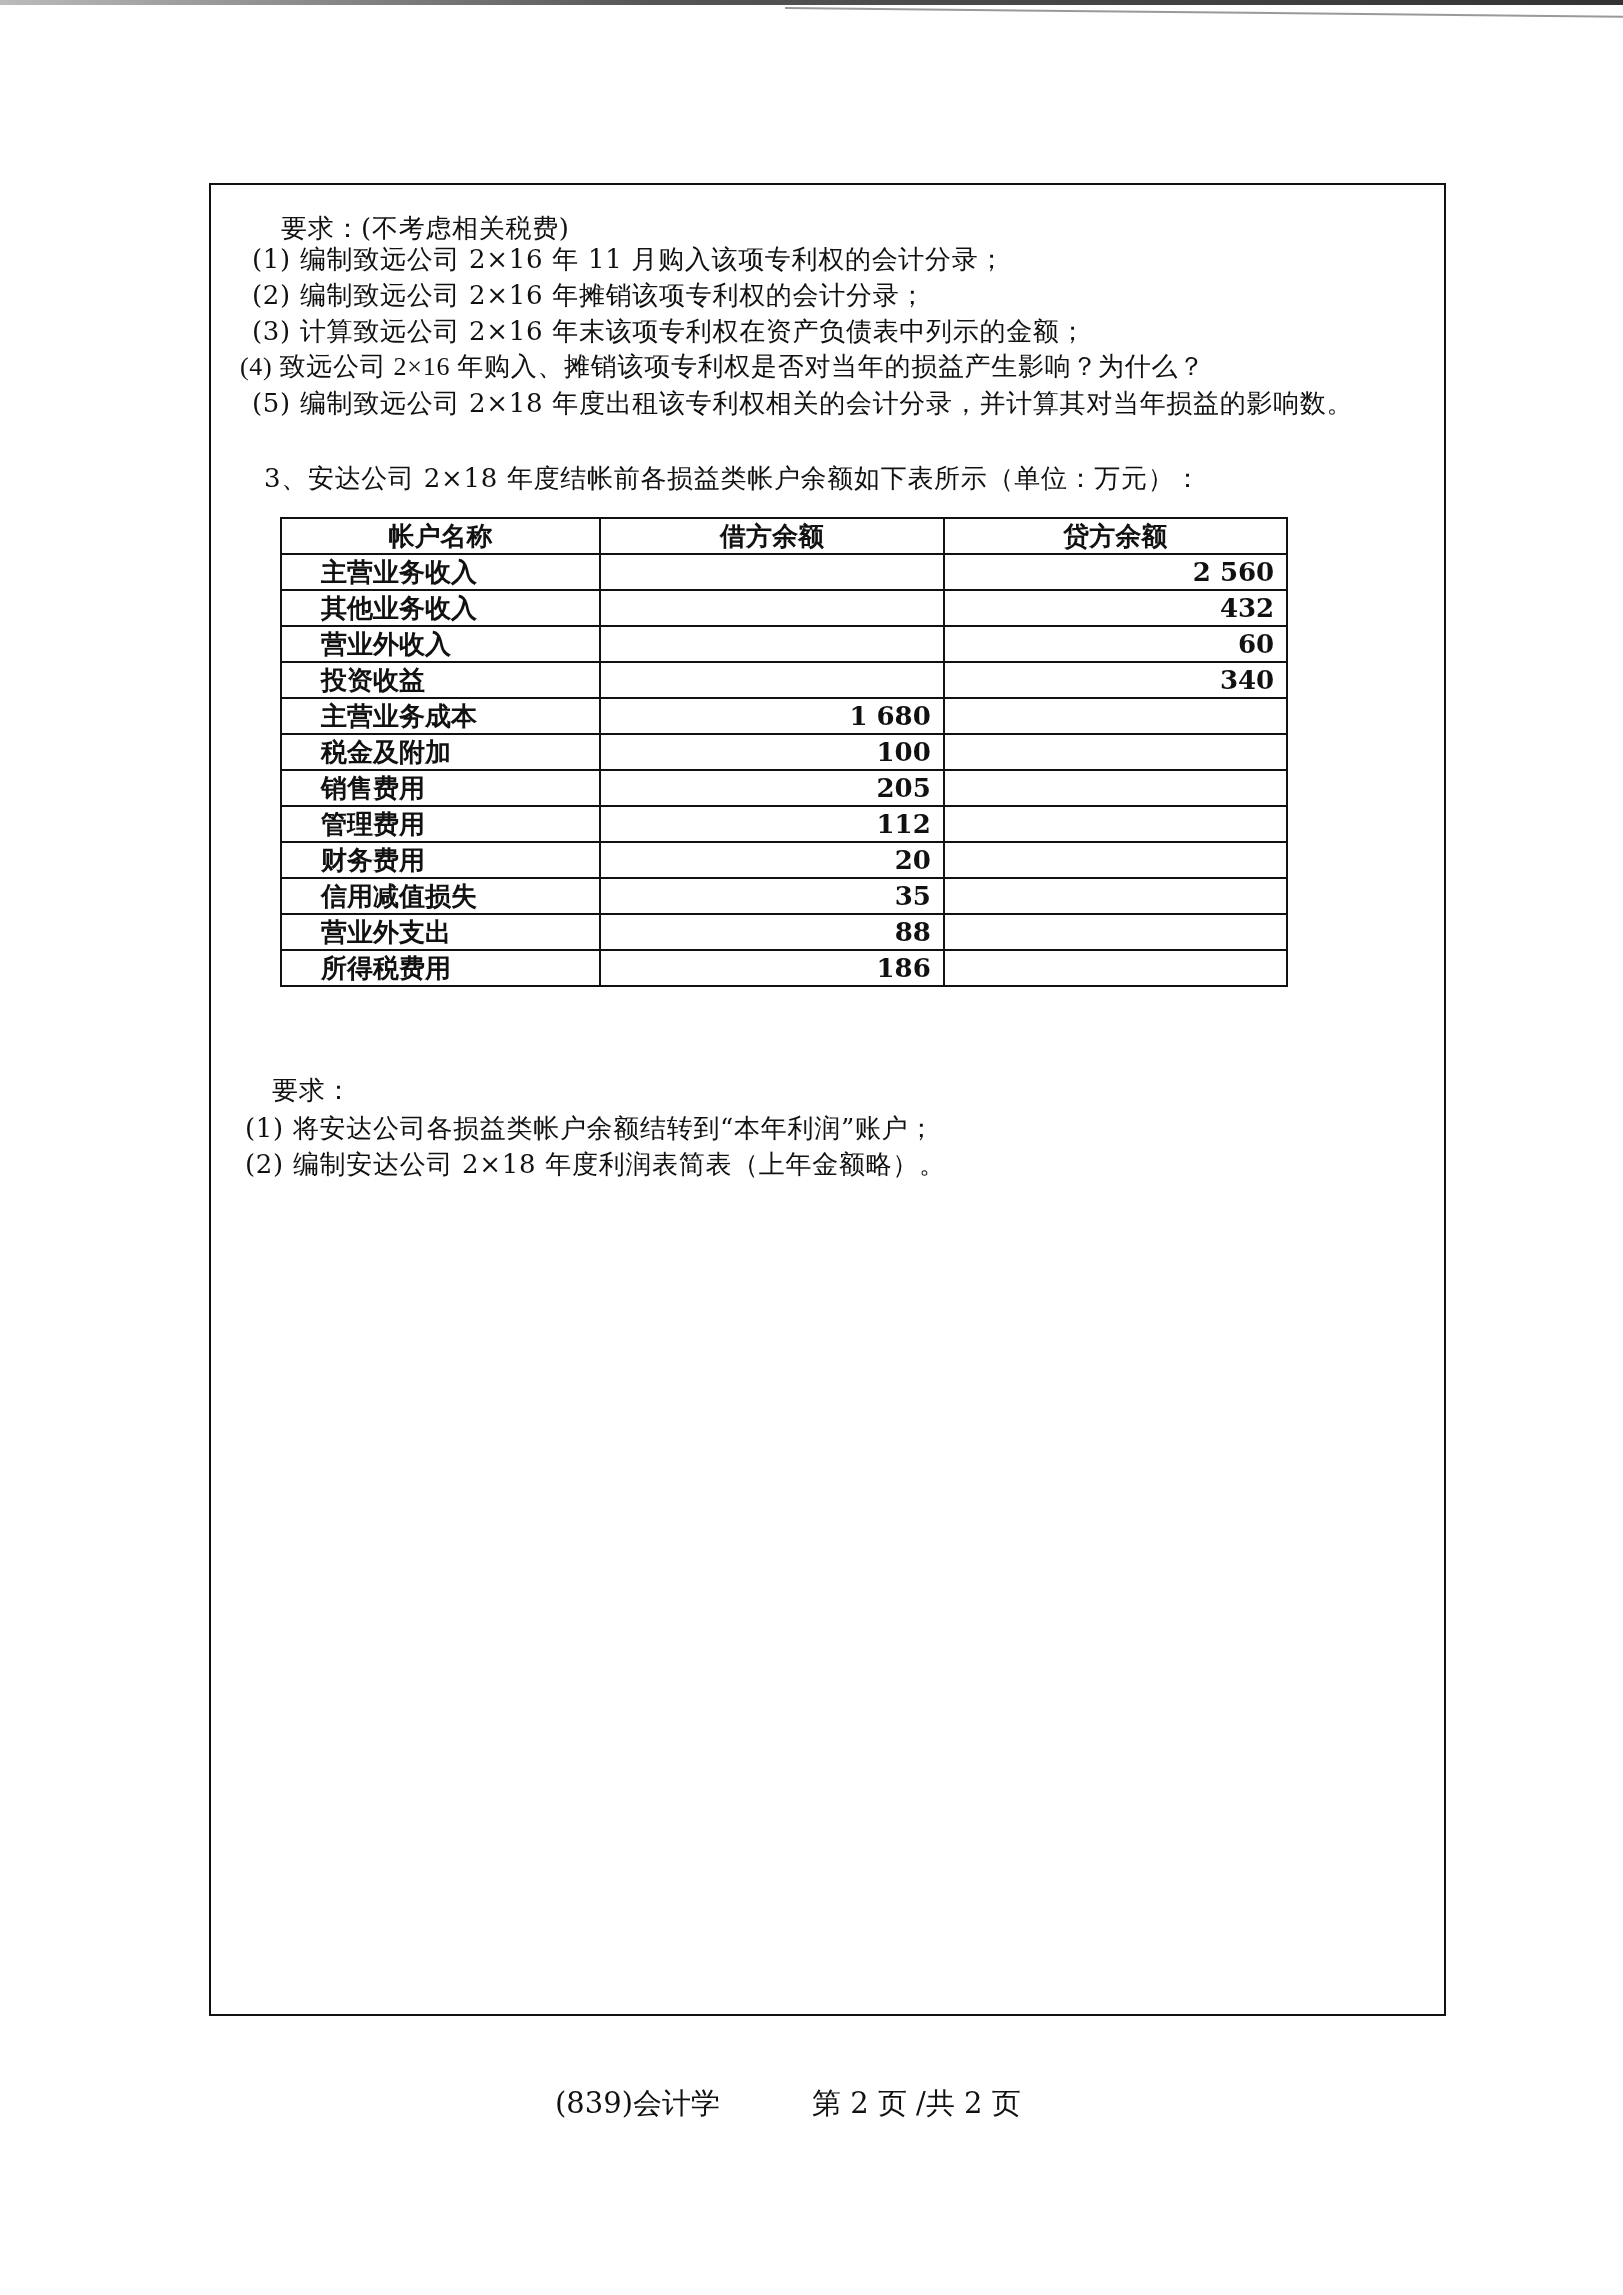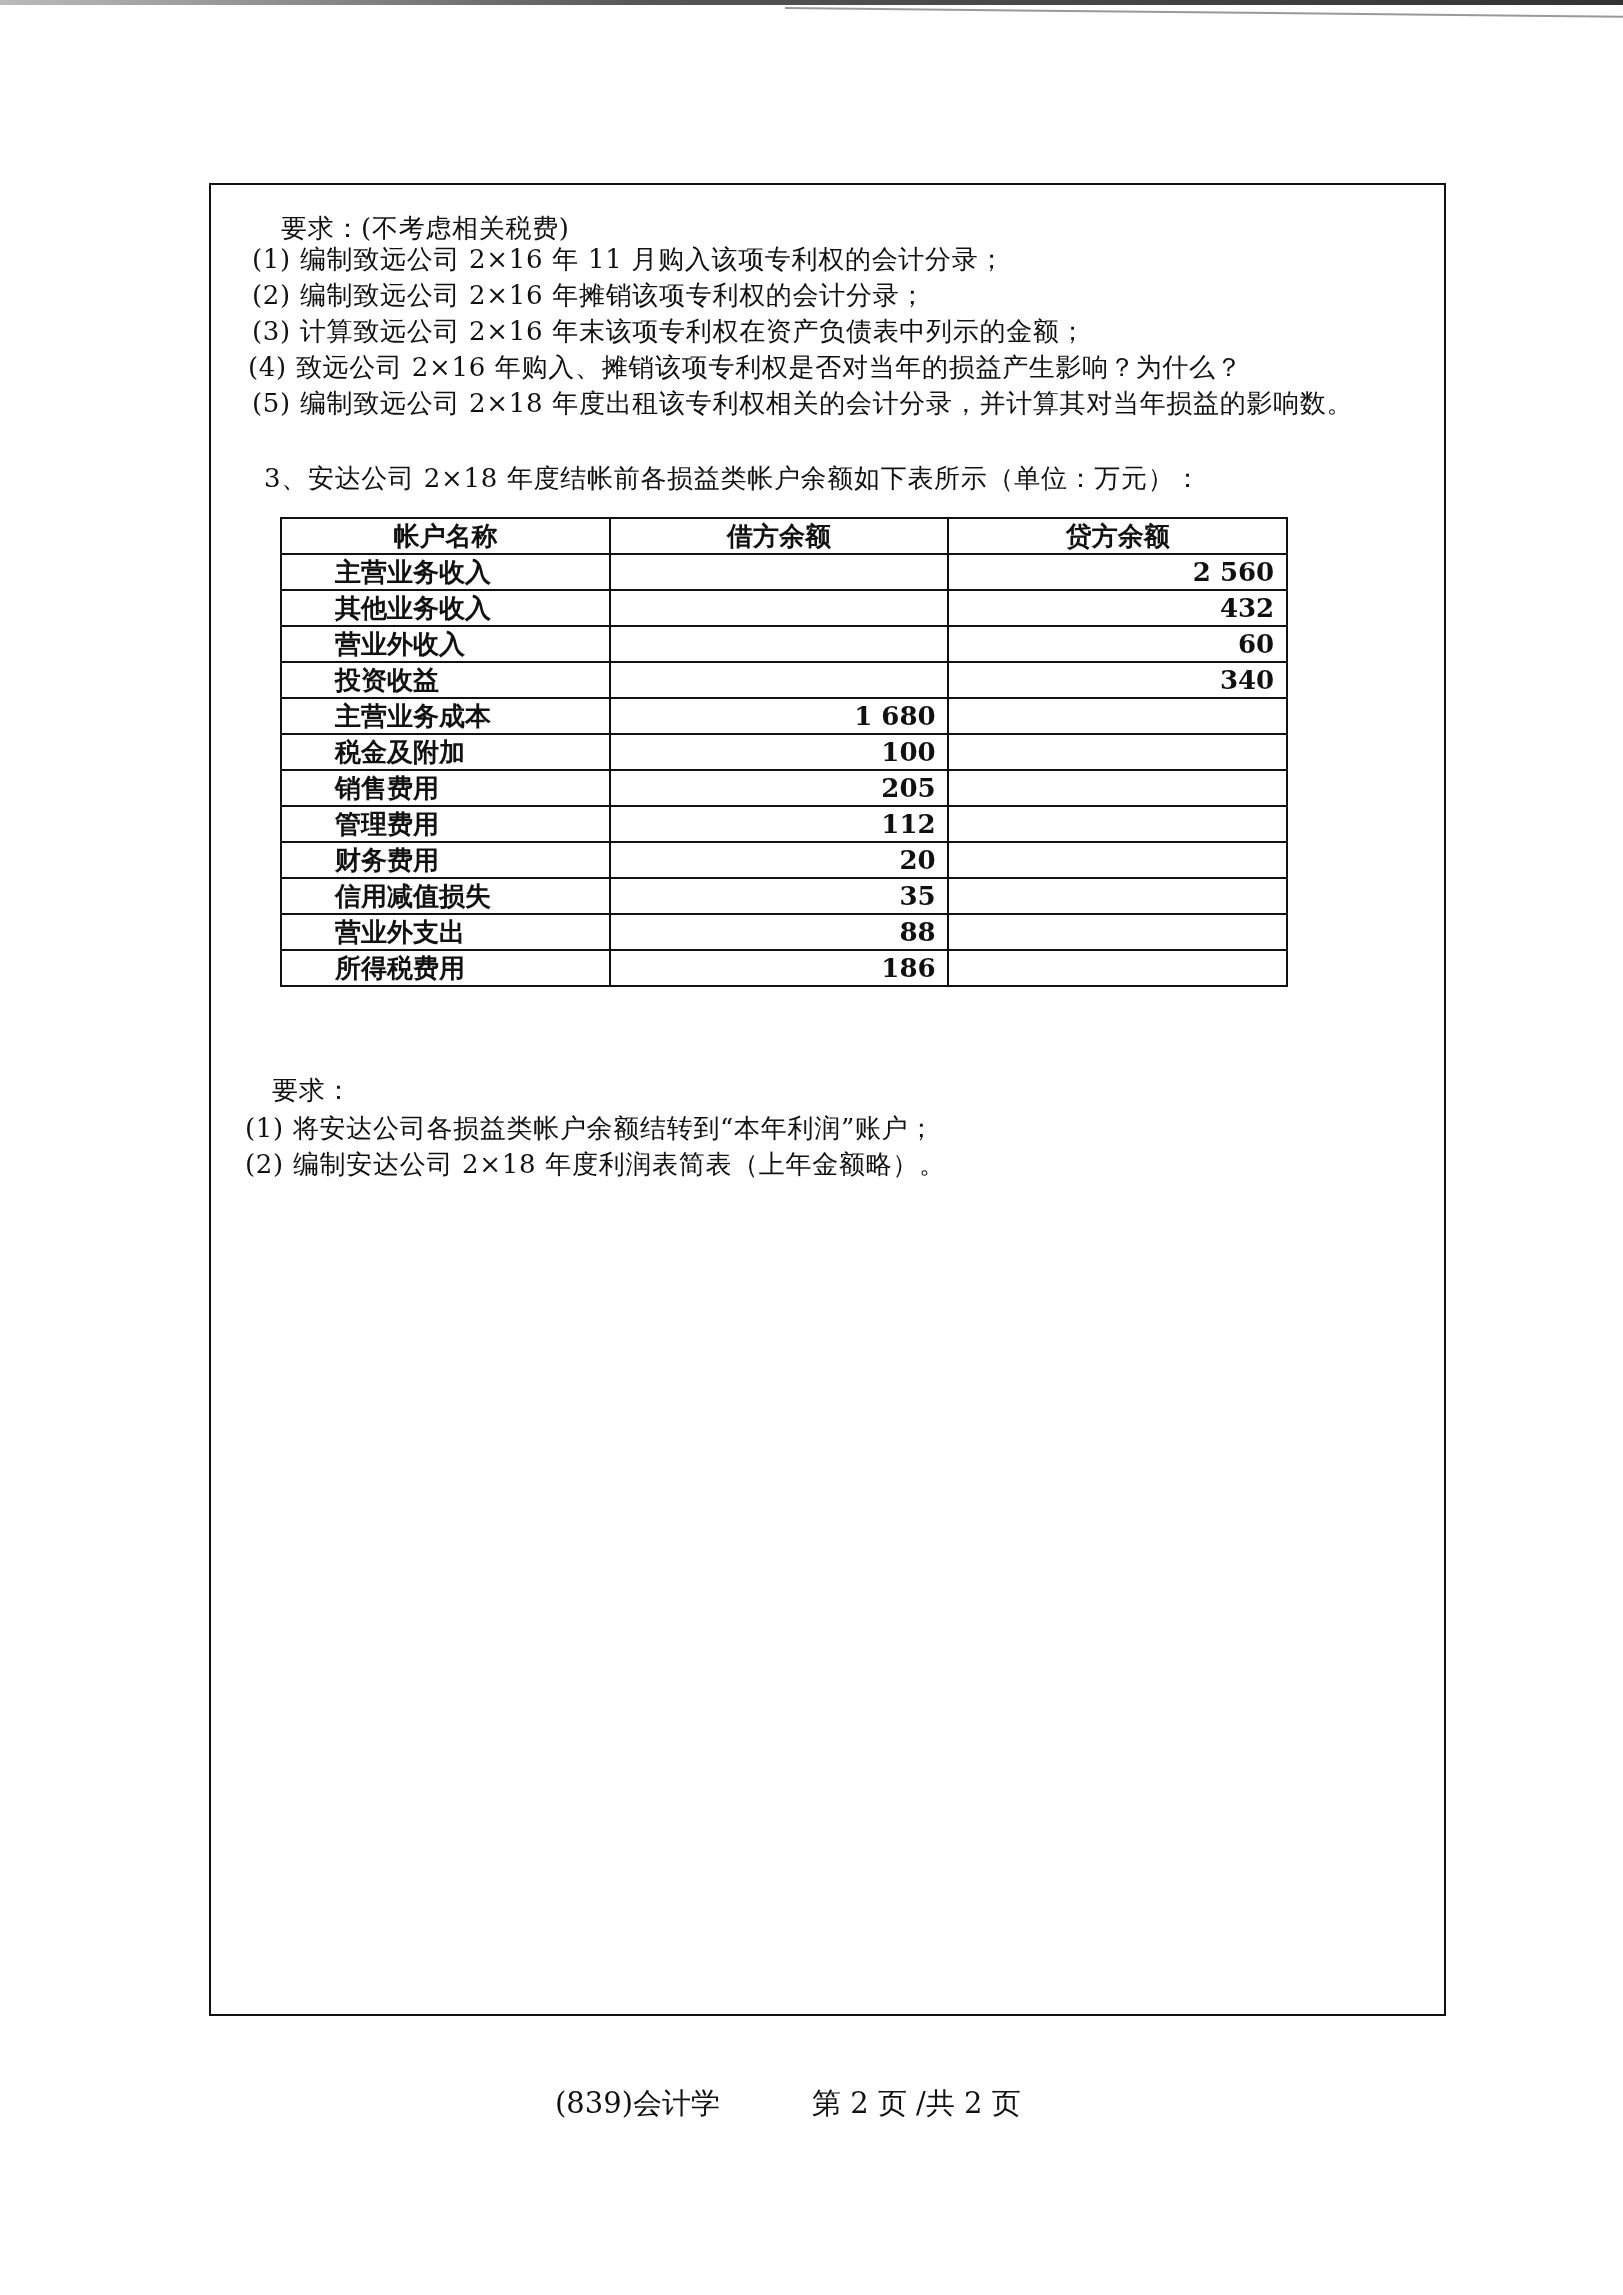--- a/index.html
+++ b/index.html
@@ -26,39 +26,39 @@
   }
   table.ledger {
     position: absolute; left: 280px; top: 517px; width: 1008px;
     border-collapse: collapse; font-size: 26px;
   }
   table.ledger th, table.ledger td {
     border: 2px solid #111; height: 34px; padding: 0 11.8px; line-height: 34px;
     font-weight: bold;
   }
   table.ledger th { text-align: center; }
-  table.ledger td.name { text-align: left; padding-left: 53px; width: 262px; }
+  table.ledger td.name { text-align: left; padding-left: 39px; width: 262px; }
   table.ledger td.num { text-align: right; width: 313px; }
   .footer {
     position: absolute; top: 2085px; font-size: 29px; line-height: 37px; white-space: nowrap;
   }
 </style>
 </head>
 <body>
 
 <div class="scan-edge"></div>
 <div class="scan-edge2"></div>
 
 <div class="frame"></div>
 
 <div class="line" style="left:281px; top:204px;margin-top:7px;">要求：(不考虑相关税费)</div>
 <div class="line" style="left:252px; top:242px;">(1) 编制致远公司 2×16 年 11 月购入该项专利权的会计分录；</div>
 <div class="line" style="left:252px; top:278px;">(2) 编制致远公司 2×16 年摊销该项专利权的会计分录；</div>
 <div class="line" style="left:252px; top:314px;">(3) 计算致远公司 2×16 年末该项专利权在资产负债表中列示的金额；</div>
-<div class="line" style="left:248px; top:350px;">(4) 致远公司 2×16 年购入、摊销该项专利权是否对当年的损益产生影响？为什么？</div>
+<div class="line" style="left:240px; top:350px;font-family:Liberation Serif, serif;">(4) 致远公司 2×16 年购入、摊销该项专利权是否对当年的损益产生影响？为什么？</div>
 <div class="line" style="left:252px; top:386px;">(5) 编制致远公司 2×18 年度出租该专利权相关的会计分录，并计算其对当年损益的影响数。</div>
 
 <div class="line" style="left:264px; top:461px;">3、安达公司 2×18 年度结帐前各损益类帐户余额如下表所示（单位：万元）：</div>
 
 <table class="ledger">
   <thead>
     <tr>
       <th>帐户名称</th>
       <th>借方余额</th>
       <th>贷方余额</th>

